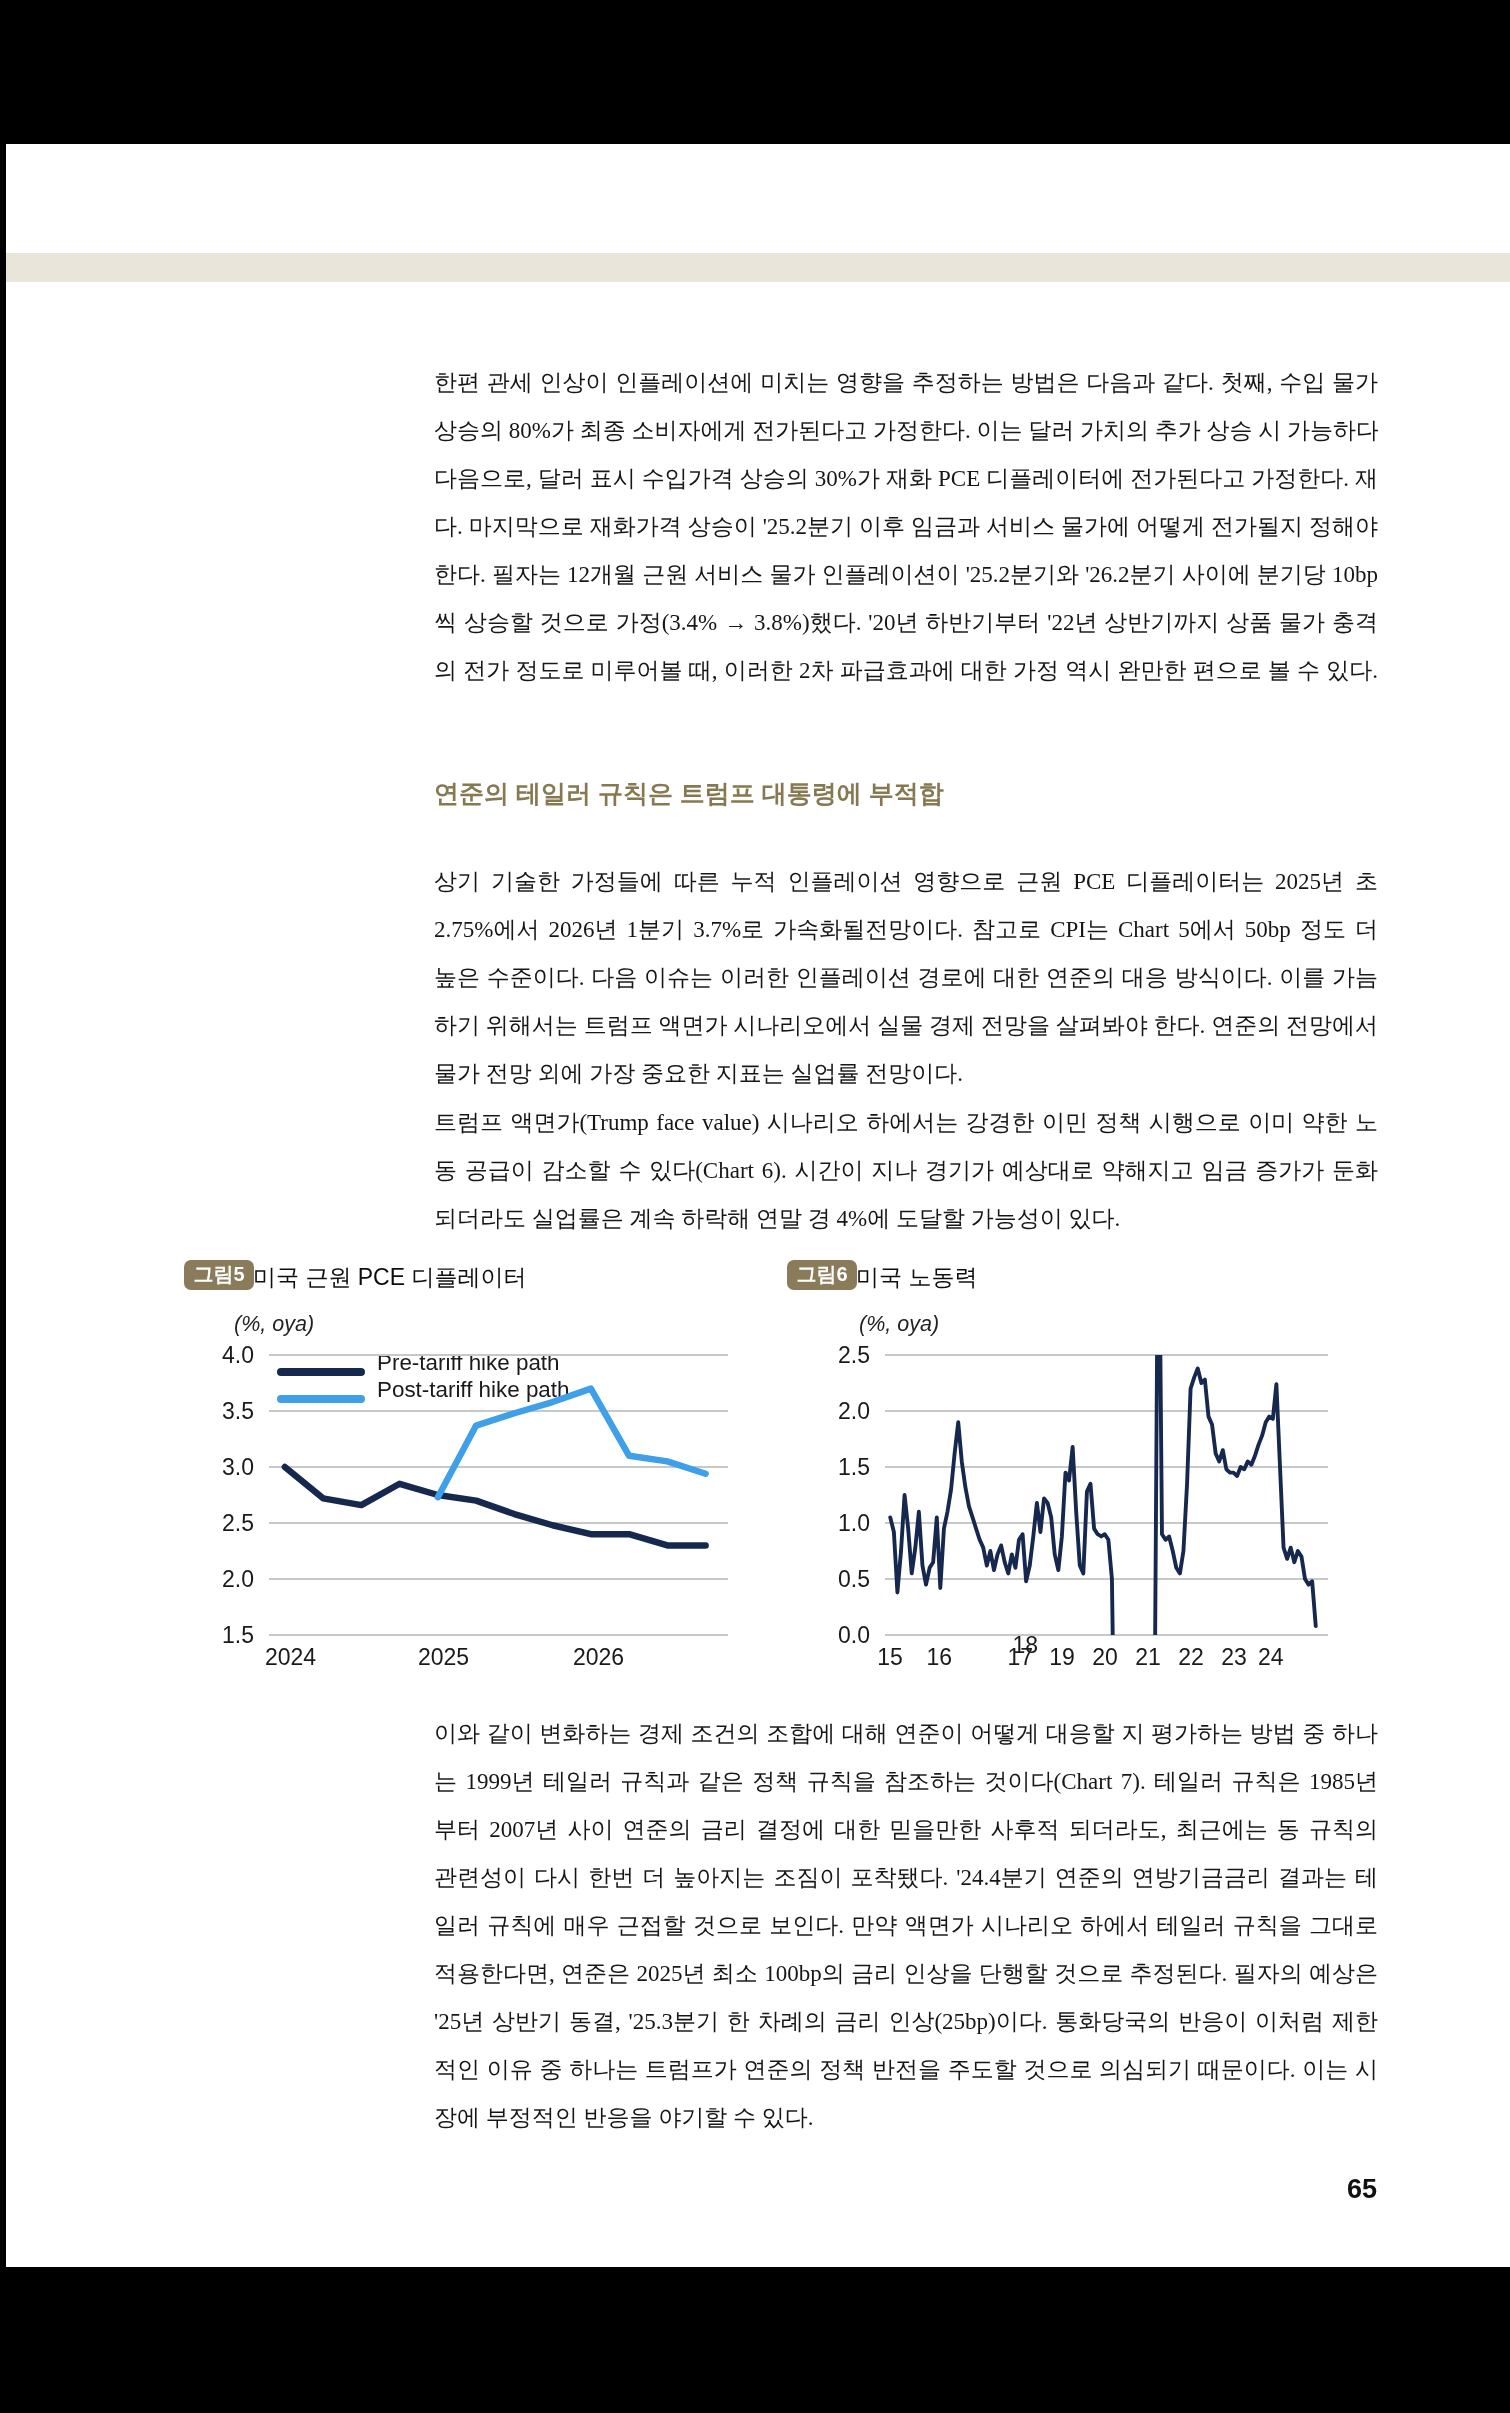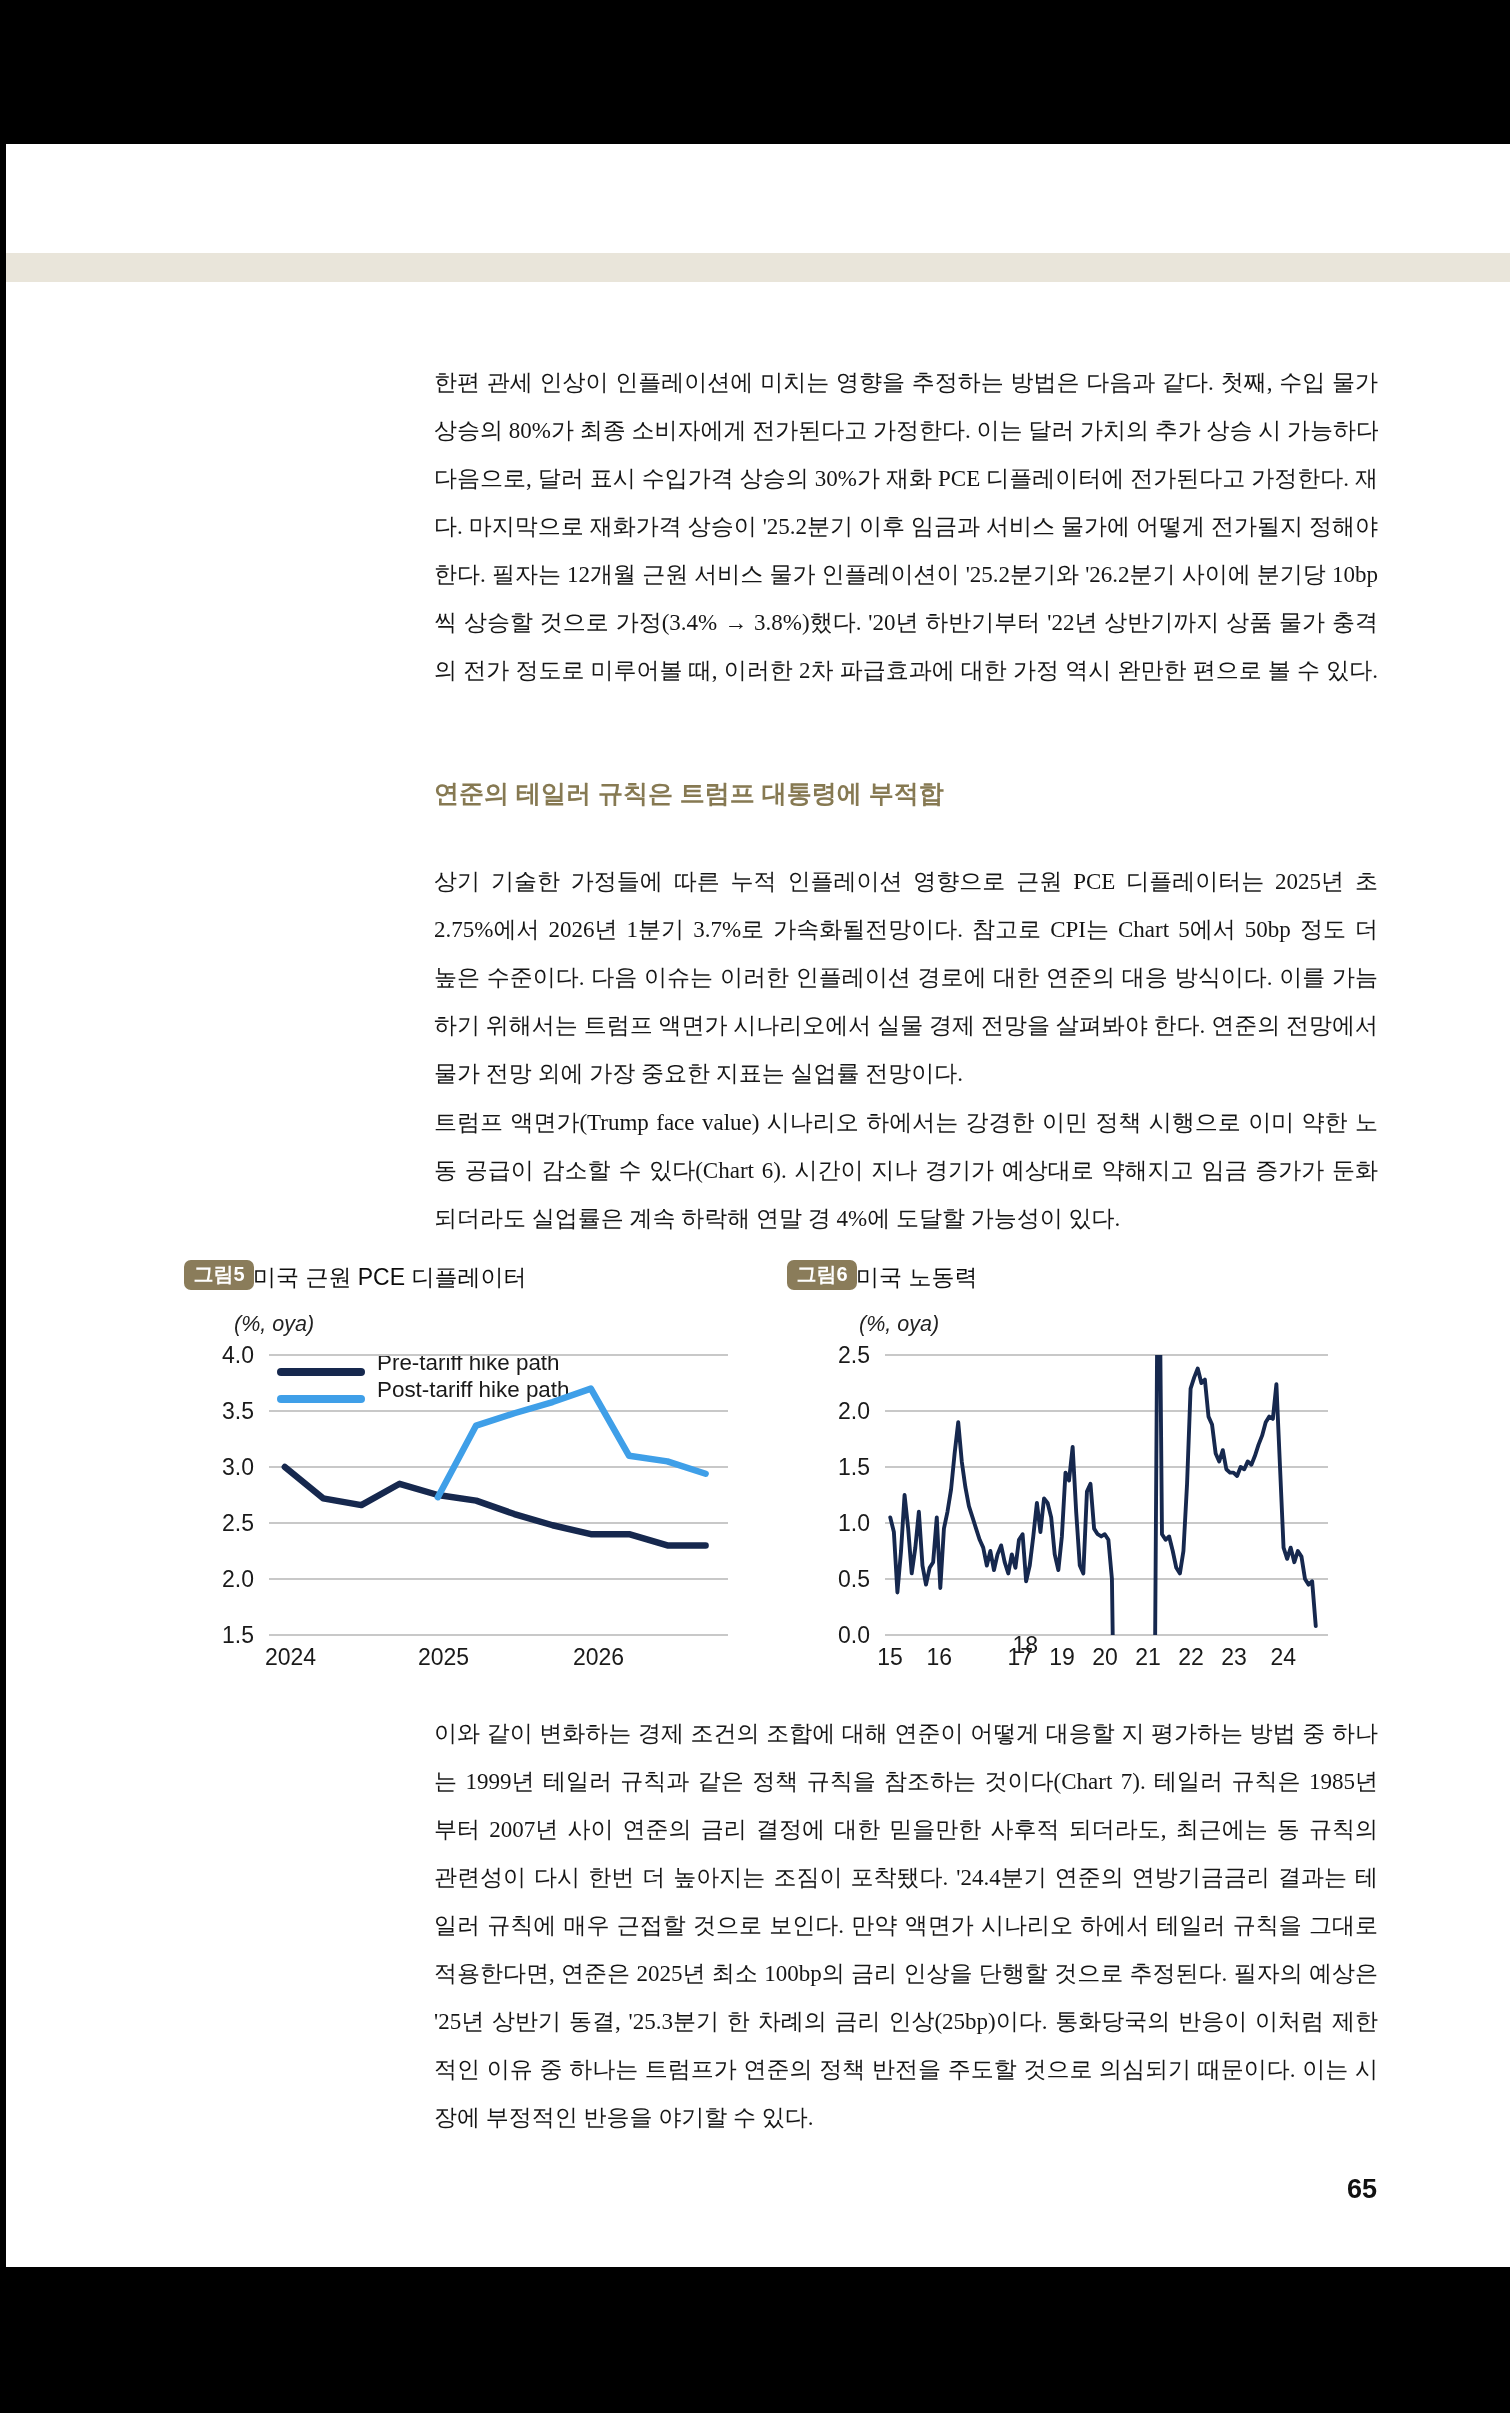--- a/index.html
+++ b/index.html
@@ -130,21 +130,21 @@
       <div class="ytick" style="left: 0px; top: 362px; width: 83px;">0.0</div>
       <div class="xtick" style="left: 84px; top: 384px; width: 38px; text-align: center;">15</div>
       <div class="xtick" style="left: 127px; top: 384px; width: 38px; text-align: right;">16</div>
       <div class="xtick" style="left: 180px; top: 384px; width: 38px; text-align: right; margin-left: 28px;">17</div>
       <div class="xtick" style="left: 213px; top: 372px; width: 38px; text-align: right;">18</div>
       <div class="xtick" style="left: 256px; top: 384px; width: 38px; text-align: center;">19</div>
       <div class="xtick" style="left: 299px; top: 384px; width: 38px; text-align: center;">20</div>
       <div class="xtick" style="left: 342px; top: 384px; width: 38px; text-align: center;">21</div>
       <div class="xtick" style="left: 385px; top: 384px; width: 38px; text-align: center;">22</div>
       <div class="xtick" style="left: 428px; top: 384px; width: 38px; text-align: center;">23</div>
-      <div class="xtick" style="left: 471px; top: 384px; width: 38px; text-align: right;">24</div>
+      <div class="xtick" style="left: 471px; top: 384px; width: 38px; text-align: left;">24</div>
       <svg width="443" height="280" viewBox="0 0 514 325" style="position: absolute; left: 98px; top: 95px; overflow: hidden;">
         <polyline points="6.0,188.5 10.2,205.4 14.3,275.6 18.5,227.5 22.6,162.5 26.8,201.5 30.9,253.5 35.1,223.6 39.2,182.0 43.4,244.4 47.5,266.5 51.7,247.0 55.8,240.5 60.0,188.5 64.1,270.4 68.3,201.5 72.4,182.0 76.6,156.0 80.7,114.4 84.9,78.0 89.0,123.5 93.2,153.4 97.3,175.5 101.5,188.5 105.6,201.5 109.8,214.5 113.9,223.6 118.1,244.4 122.2,227.5 126.4,249.6 130.5,231.4 134.7,221.0 138.8,240.5 143.0,253.5 147.1,231.4 151.3,247.0 155.4,214.5 159.6,208.0 163.7,262.6 167.9,244.4 172.0,210.6 176.2,171.6 180.3,205.4 184.5,166.4 188.6,171.6 192.8,188.5 196.9,231.4 201.1,249.6 205.2,210.6 209.4,136.5 213.5,145.6 217.7,106.6 221.8,182.0 226.0,244.4 230.1,253.5 234.3,158.6 238.4,149.5 242.6,201.5 246.7,208.0 250.9,210.6 255.0,208.0 259.2,214.5 263.3,260.0 267.5,559.0 271.6,533.0 275.8,481.0 279.9,500.5 284.1,448.5 288.2,468.0 292.4,481.0 296.5,442.0 300.7,507.0 304.8,455.0 309.0,416.0 313.1,383.5 317.3,-247.0 321.4,208.0 325.6,214.5 329.7,210.6 333.9,227.5 338.0,247.0 342.2,253.5 346.3,227.5 350.5,149.5 354.6,39.0 358.8,26.0 362.9,15.6 367.1,32.5 371.2,28.6 375.4,71.5 379.5,80.6 383.7,114.4 387.8,123.5 392.0,110.5 396.1,132.6 400.3,136.5 404.4,136.5 408.6,140.4 412.7,130.0 416.9,132.6 421.0,123.5 425.2,127.4 429.3,117.0 433.5,104.0 437.6,93.6 441.8,78.0 445.9,71.5 450.1,74.1 454.2,33.8 458.4,130.0 462.5,223.6 466.7,236.6 470.8,223.6 475.0,240.5 479.1,227.5 483.3,234.0 487.4,260.0 491.6,266.5 495.7,262.6 499.9,314.6" fill="none" stroke="#16284e" stroke-width="4.5" stroke-linejoin="round" stroke-linecap="round"></polyline>
       </svg>
     </div>
 
   <div class="para" style="top:1710px">
     <div class="line">이와 같이 변화하는 경제 조건의 조합에 대해 연준이 어떻게 대응할 지 평가하는 방법 중 하나</div>
     <div class="line">는 1999년 테일러 규칙과 같은 정책 규칙을 참조하는 것이다(Chart 7). 테일러 규칙은 1985년</div>
     <div class="line">부터 2007년 사이 연준의 금리 결정에 대한 믿을만한 사후적 되더라도, 최근에는 동 규칙의</div>
     <div class="line">관련성이 다시 한번 더 높아지는 조짐이 포착됐다. '24.4분기 연준의 연방기금금리 결과는 테</div>

